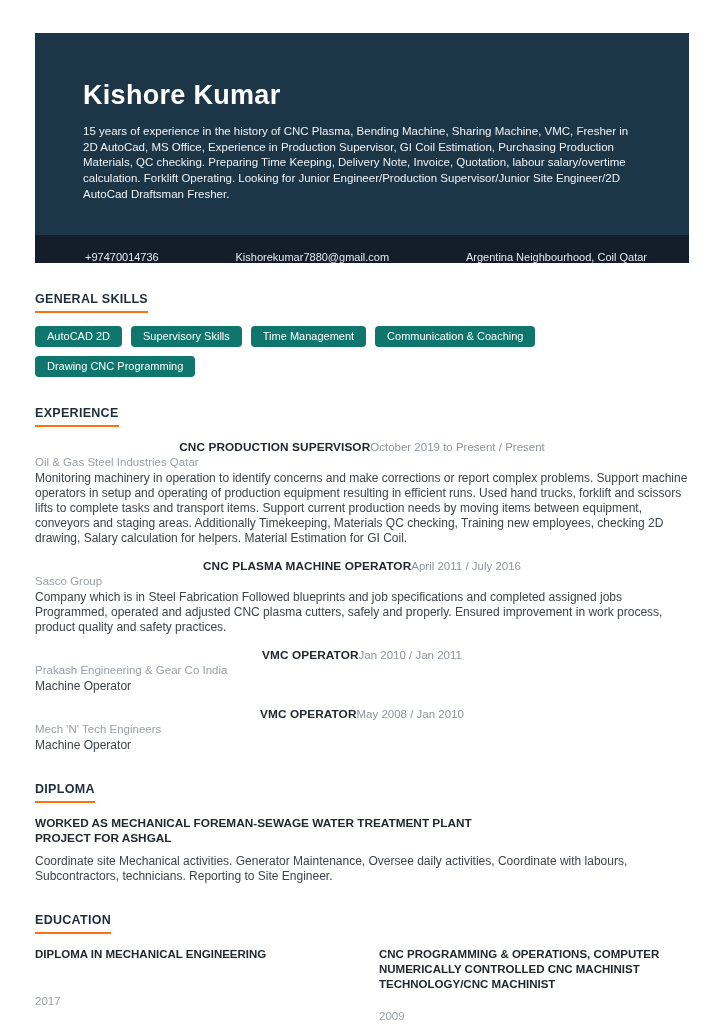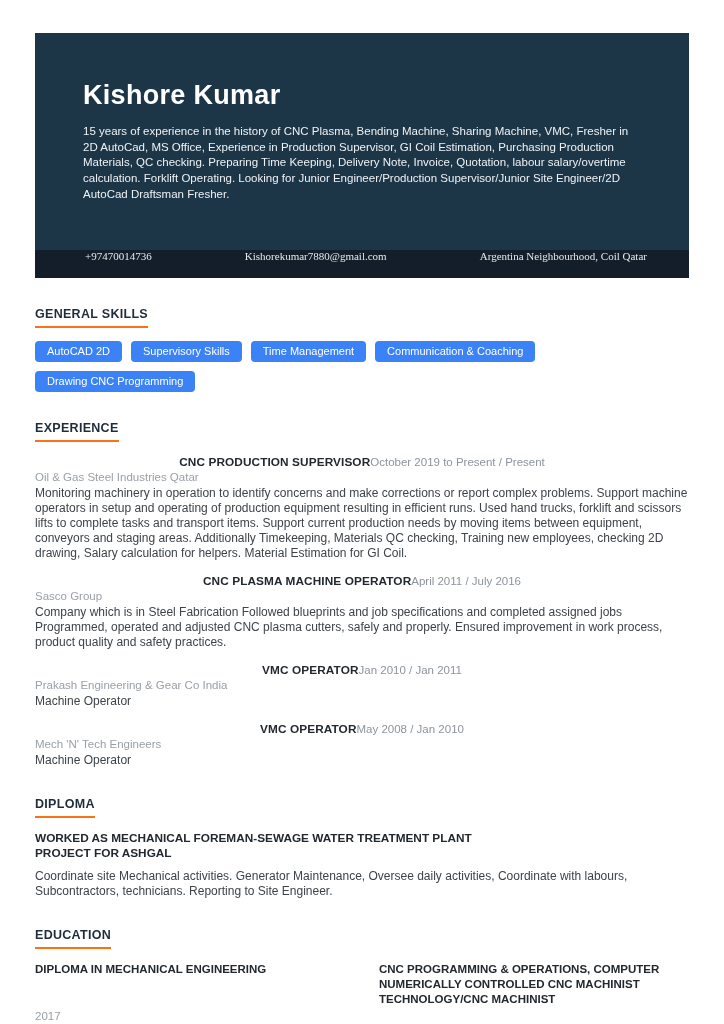--- a/index.html
+++ b/index.html
@@ -14,64 +14,63 @@
   .page {
     width: 724px;
     min-height: 1024px;
     background: #ffffff;
     padding: 33px 35px 40px 35px;
   }
 
   
   .hero {
     background: #1c3547;
-    padding: 47px 48px 47px 48px;
+    padding: 47px 48px 32px 48px;
   }
   .hero-name {
     color: #ffffff;
     font-size: 27px;
     font-weight: bold;
     letter-spacing: 0.3px;
     margin-bottom: 13px;
   }
   .hero-summary {
     color: #eef2f5;
     font-size: 11.5px;
     line-height: 15.7px;
     max-width: 560px;
   }
   .contact-bar {
     background: #141e2b;
     height: 28px;
     display: flex;
-    align-items: flex-start;
+    align-items: flex-end;
     justify-content: space-between;
     padding: 0 42px 0 50px;
     color: #e4e9ee;
     font-size: 11px;
-    font-family: Liberation Serif, serif;
   }
 
   
   .section { margin-top: 26px; }
   .section-heading {
     display: inline-block;
     font-size: 12.5px;
     font-weight: bold;
     letter-spacing: 0.3px;
     color: #1f2d3a;
     border-bottom: 2px solid #f97316;
     padding-bottom: 5px;
     margin-bottom: 13px;
   }
 
   
   .pill-row { display: flex; flex-wrap: wrap; gap: 9px; }
   .pill {
-    background: #3b82f6;
+    background: #0f766e;
     color: #ffffff;
     font-size: 11px;
     padding: 4.5px 12px;
     border-radius: 4px;
     white-space: nowrap;
   }
 
   
   .job { margin-bottom: 13px; }
   .job-head { display: flex; justify-content: center; align-items: baseline; }

